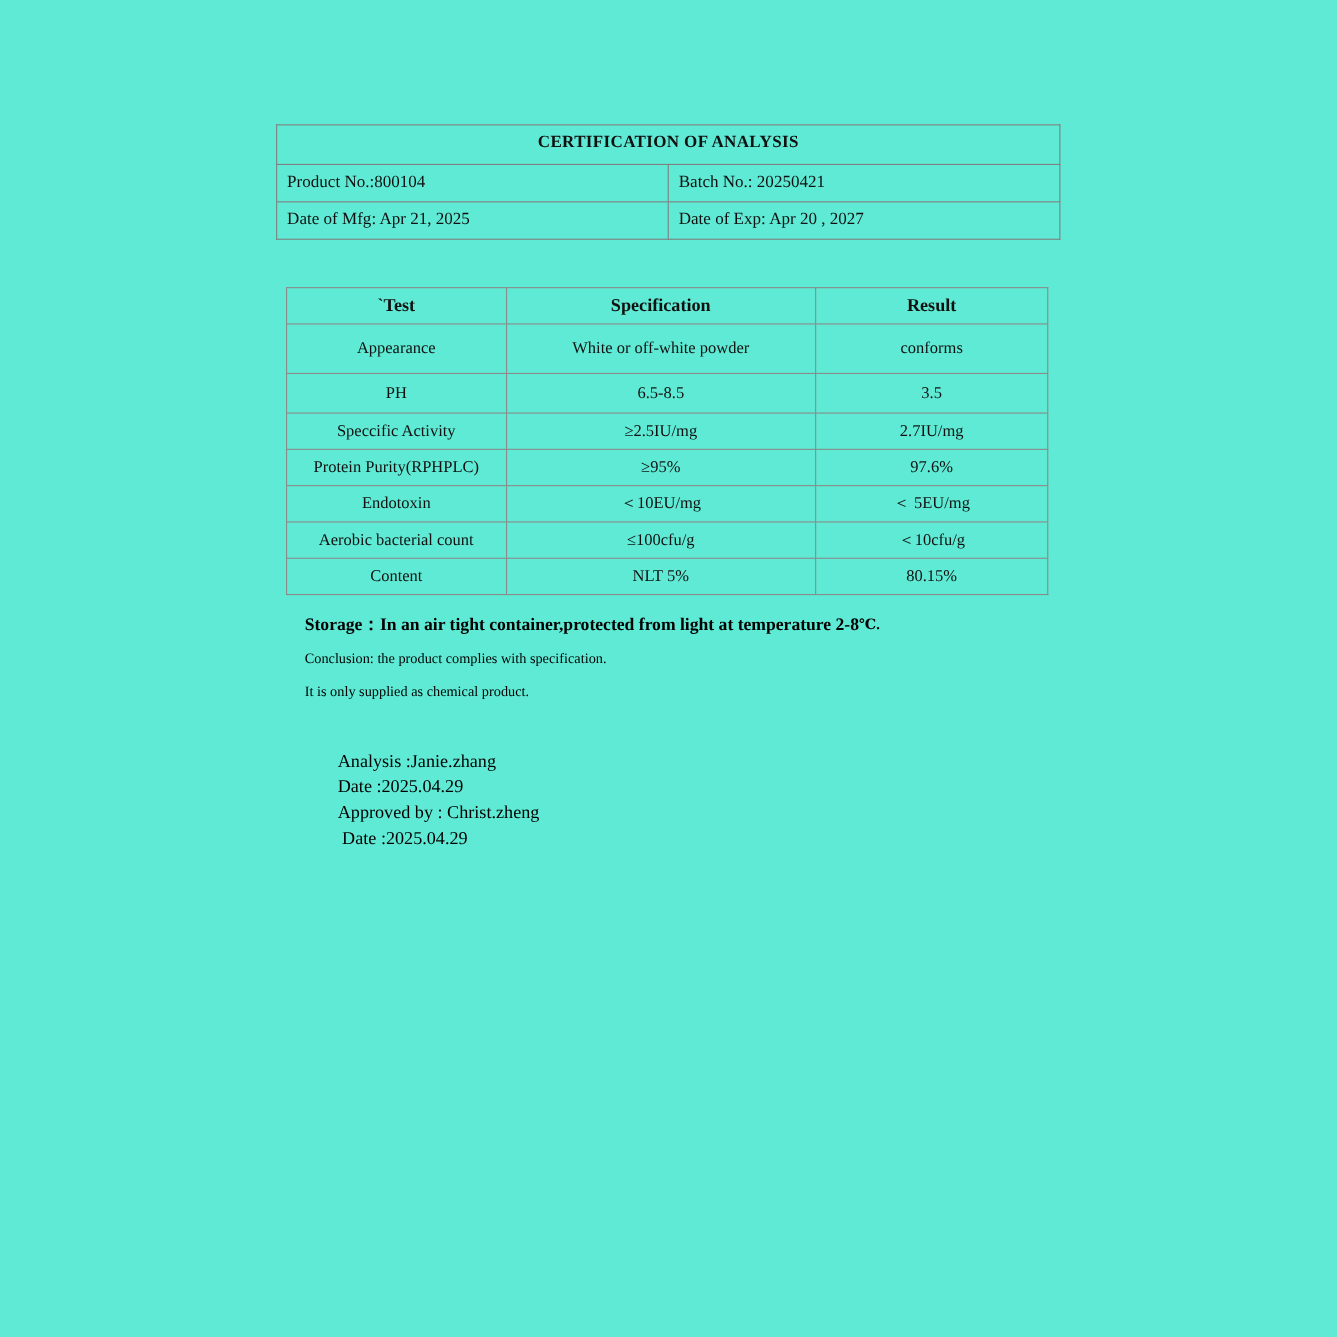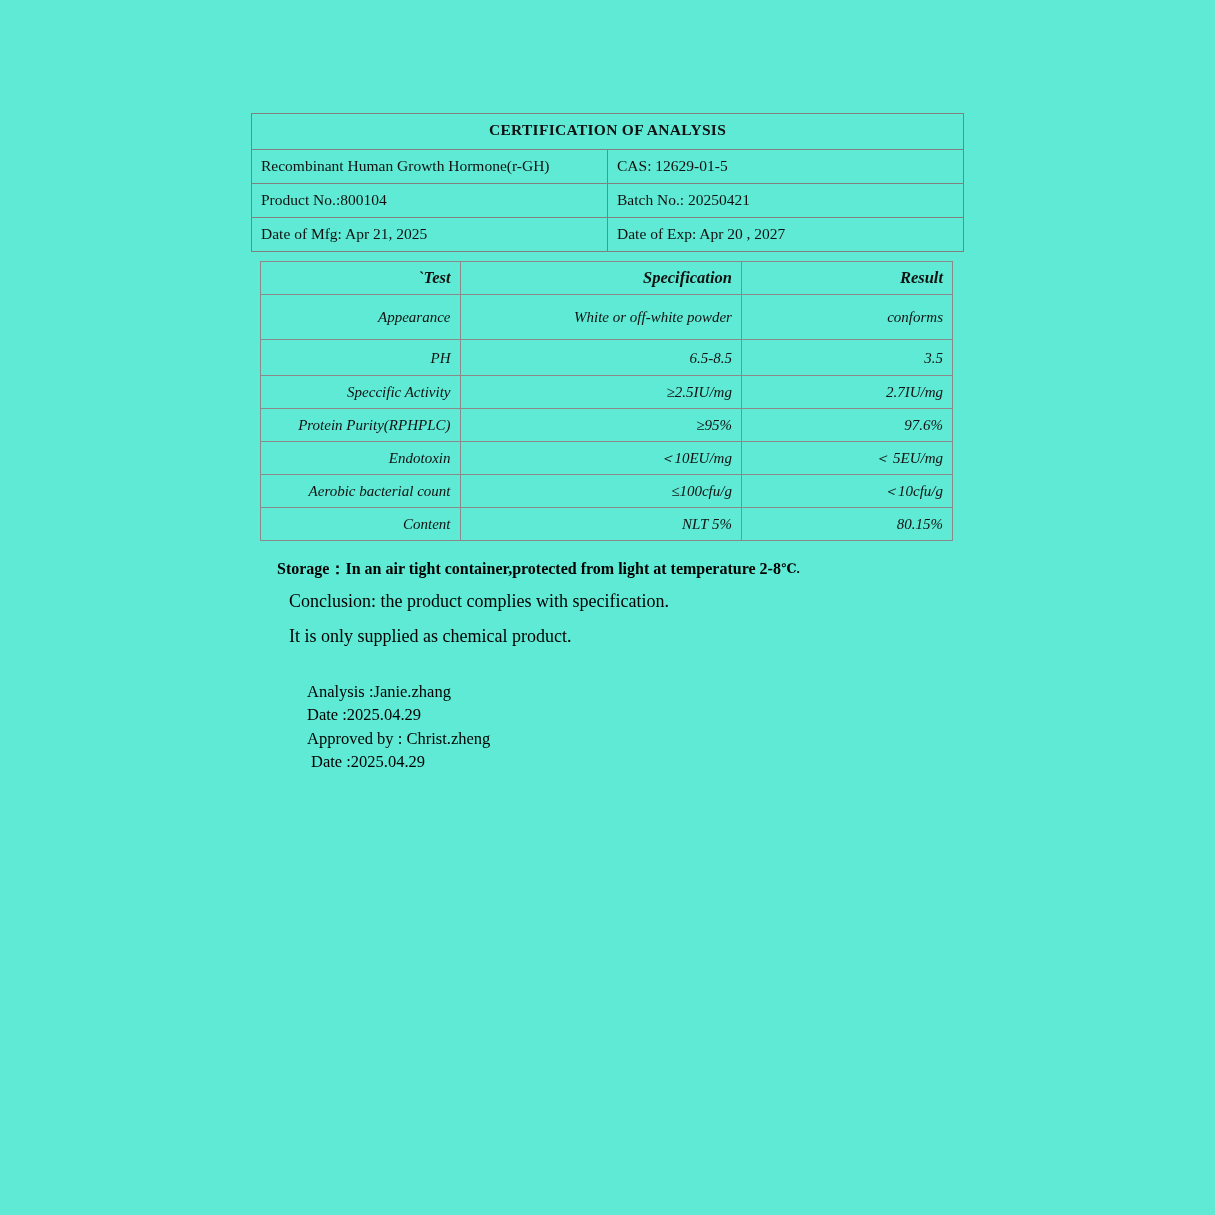--- a/index.html
+++ b/index.html
@@ -61,24 +61,23 @@
     top: 261px;
     width: 693px;
     border-collapse: collapse;
     table-layout: fixed;
   }
   .res-table th, .res-table td {
     border: 1px solid #8a8a8a;
     padding: 5px 9px;
     font-size: 15px;
     line-height: 1.35;
-    text-align: right;
+    text-align: center;
     vertical-align: middle;
     color: #111;
-    font-style: italic;
   }
   .res-table th {
     font-weight: bold;
     font-size: 16.5px;
     height: 30px;
   }
   .res-table td.c-test { width: 190px; }
   .res-table td.c-spec { width: 268px; }
   .res-table td.c-res  { width: 235px; }
   .res-table th.c-test { width: 190px; }
@@ -101,23 +100,23 @@
     font-size: 16px;
     line-height: 1.1;
     margin: 0 0 14px 0;
     white-space: nowrap;
   }
   .note-storage .deg {
     font-size: 13px;
     vertical-align: 1px;
   }
   .note-line {
-    font-size: 18px;
+    font-size: 13px;
     line-height: 1.1;
-    margin: 0 0 16px 12px;
+    margin: 0 0 16px 0;
   }
 
   
   .sign-block {
     position: absolute;
     left: 307px;
     top: 680px;
     width: 640px;
   }
   .sign-cols {
@@ -135,24 +134,20 @@
 </style>
 </head>
 <body>
 
 <div class="page">
 
   <table class="hdr-table">
     <tbody>
       <tr>
         <td class="hdr-title-cell" colspan="2">CERTIFICATION OF ANALYSIS</td>
-      </tr>
-      <tr>
-        <td class="col-left hdr-row-cell">Recombinant Human Growth Hormone(r-GH)</td>
-        <td class="col-right hdr-row-cell">CAS: 12629-01-5</td>
       </tr>
       <tr>
         <td class="col-left hdr-row-cell">Product No.:800104</td>
         <td class="col-right hdr-row-cell">Batch No.: 20250421</td>
       </tr>
       <tr>
         <td class="col-left hdr-row-cell">Date of Mfg: Apr 21, 2025</td>
         <td class="col-right hdr-row-cell">Date of Exp: Apr 20 , 2027</td>
       </tr>
     </tbody>

